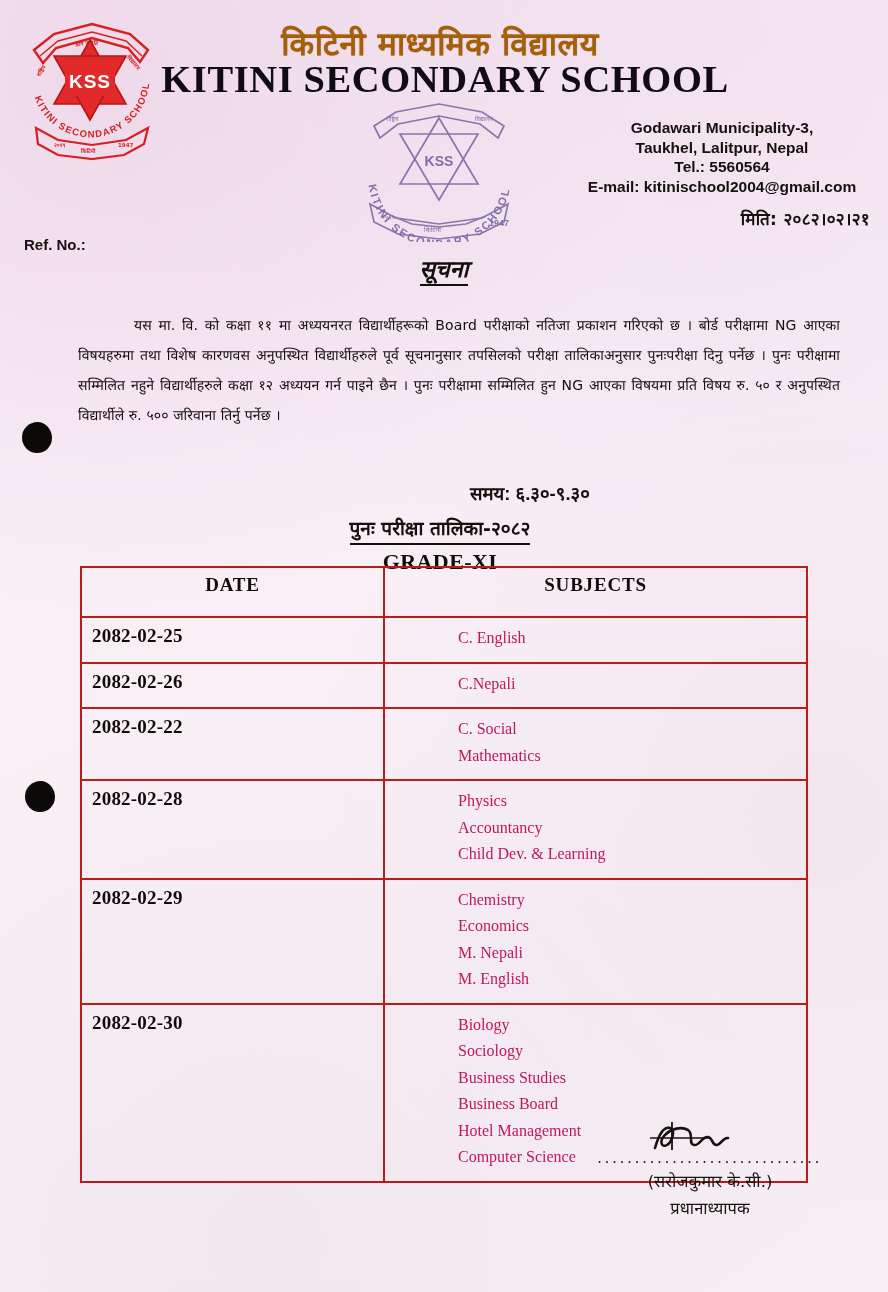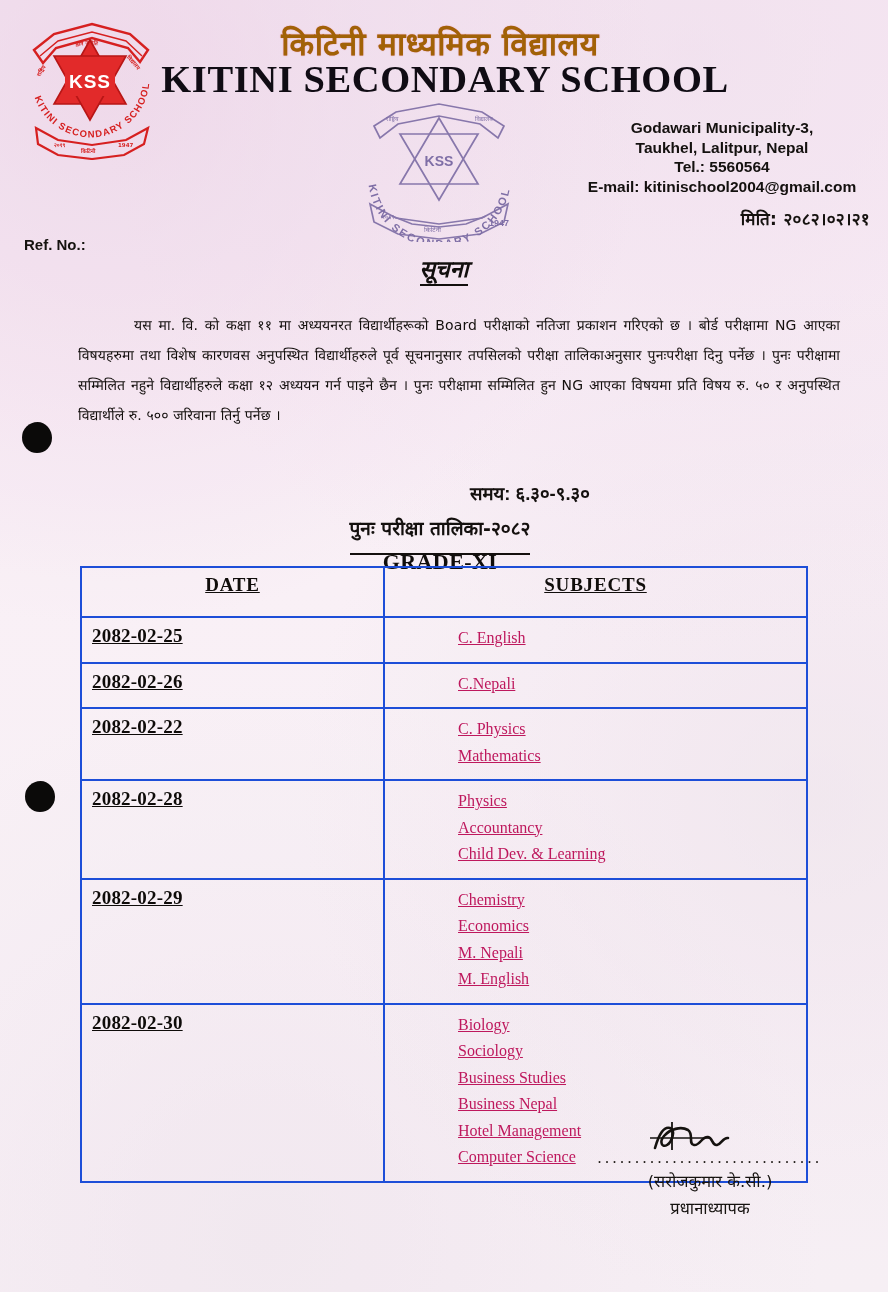--- a/index.html
+++ b/index.html
@@ -124,21 +124,21 @@
   .schedule-title {
     left: 230px; top: 515px; width: 420px;
     text-align: center;
     font-family: "DejaVu Sans", sans-serif;
     font-size: 19px;
     font-weight: bold;
     color: #14100e;
   }
   .schedule-title span {
     border-bottom: 2px solid #14100e;
-    padding-bottom: 14px;
+    padding-bottom: 4px;
   }
   .grade-title {
     left: 230px; top: 549px; width: 420px;
     text-align: center;
     font-family: "Liberation Serif", serif;
     font-size: 22px;
     font-weight: bold;
     letter-spacing: .4px;
     color: #100d0b;
   }
@@ -146,24 +146,23 @@
   
   .sched-table-wrap {
     left: 80px; top: 566px; width: 726px;
   }
   table.sched {
     border-collapse: collapse;
     width: 726px;
     table-layout: fixed;
   }
   table.sched td, table.sched th {
-    border: 2px solid #1d4ed8;
+    border: 2px solid #b91c1c;
     padding: 0;
     vertical-align: top;
-    text-decoration: underline;
   }
   table.sched col.c-date { width: 303px; }
   table.sched col.c-sub  { width: 423px; }
   .th-date, .th-sub {
     height: 42px;
     text-align: center;
     font-family: "Liberation Serif", serif;
     font-weight: bold;
     font-size: 19px;
     letter-spacing: .8px;
@@ -338,21 +337,21 @@
           </tr>
           <tr>
             <td class="td-date">2082-02-26</td>
             <td class="td-sub">
               <div>C.Nepali</div>
             </td>
           </tr>
           <tr>
             <td class="td-date">2082-02-22</td>
             <td class="td-sub">
-              <div>C. Physics</div>
+              <div>C. Social</div>
               <div>Mathematics</div>
             </td>
           </tr>
           <tr>
             <td class="td-date">2082-02-28</td>
             <td class="td-sub">
               <div>Physics</div>
               <div>Accountancy</div>
               <div>Child Dev. &amp; Learning</div>
             </td>
@@ -365,21 +364,21 @@
               <div>M. Nepali</div>
               <div>M. English</div>
             </td>
           </tr>
           <tr>
             <td class="td-date">2082-02-30</td>
             <td class="td-sub">
               <div>Biology</div>
               <div>Sociology</div>
               <div>Business Studies</div>
-              <div>Business Nepal</div>
+              <div>Business Board</div>
               <div>Hotel Management</div>
               <div>Computer Science</div>
             </td>
           </tr>
         </tbody>
     </table>
   </div>
 
   <div class="layer sign-area">
     <div class="sign-scribble">

